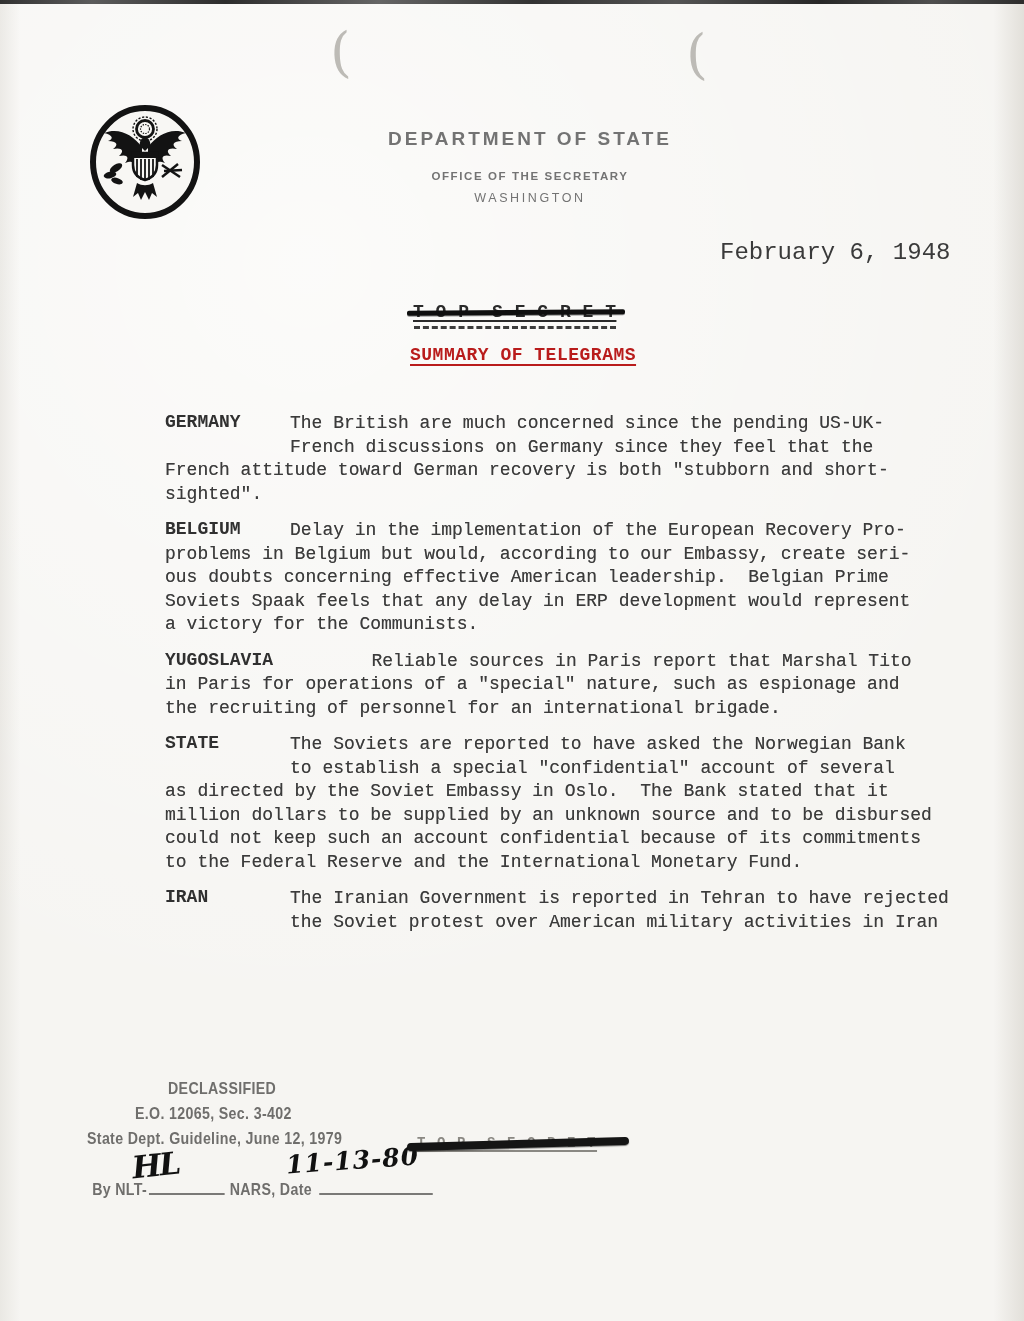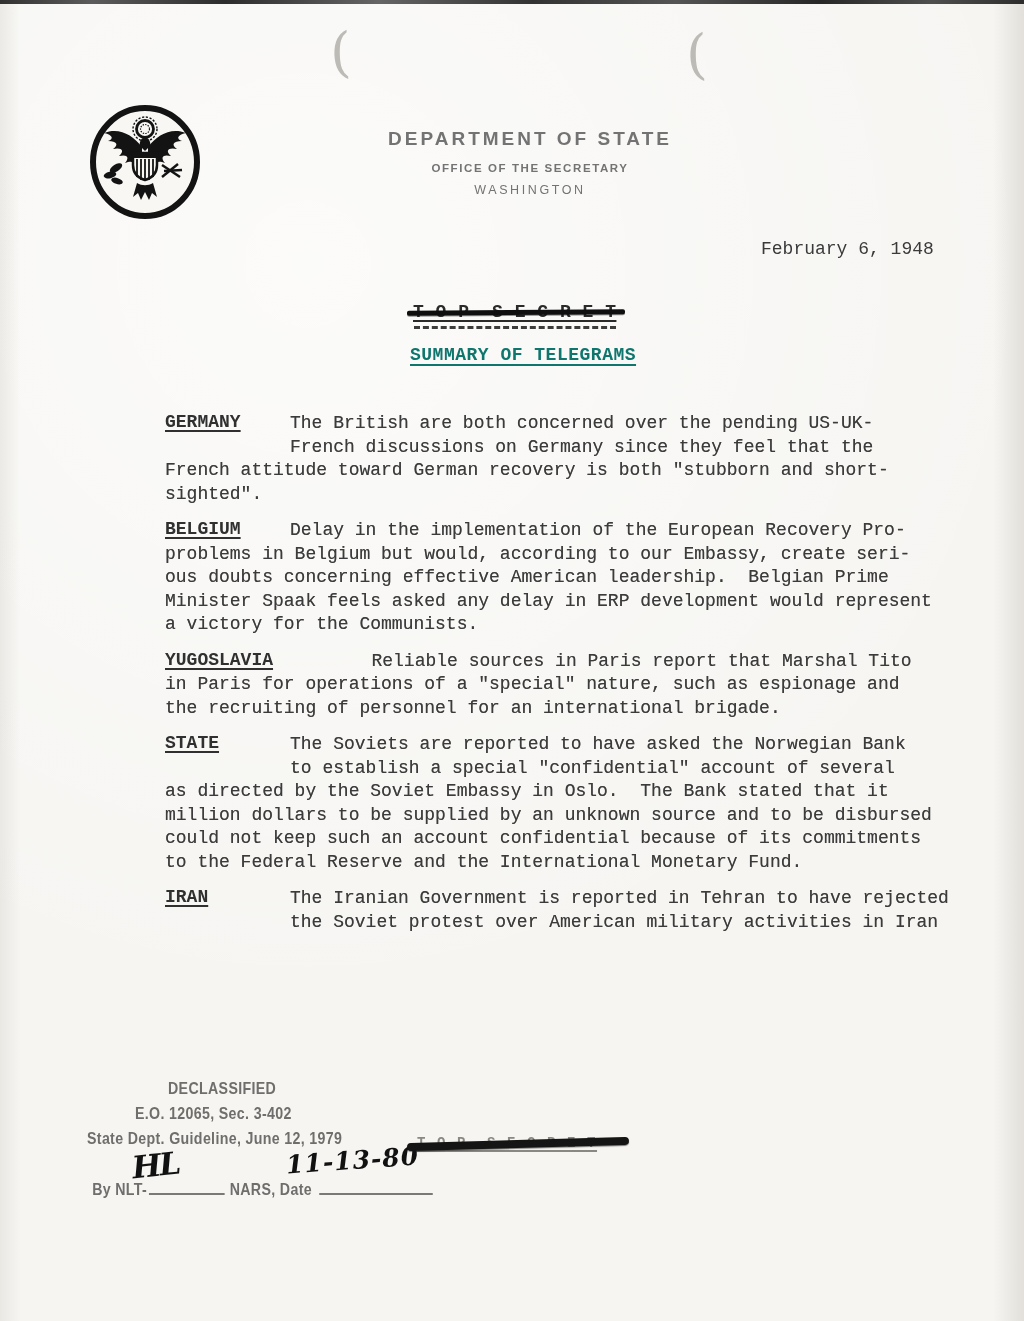--- a/index.html
+++ b/index.html
@@ -21,51 +21,51 @@
     position:absolute;color:#bdbbb6;font-family:"DejaVu Serif",serif;
     font-size:54px;font-weight:400;line-height:1;transform:rotate(-2deg);
   }
   .pm-left{left:330px;top:26px;}
   .pm-right{left:686px;top:28px;}
 
   .seal{position:absolute;left:88px;top:104px;width:114px;height:116px;}
 
   .letterhead{position:absolute;left:230px;top:128px;width:600px;text-align:center;color:#737373;}
   .lh-dept{font-size:19px;font-weight:700;letter-spacing:3px;}
-  .lh-office{font-size:11.5px;font-weight:700;letter-spacing:1.6px;margin-top:12px;}
+  .lh-office{font-size:11.5px;font-weight:700;letter-spacing:1.6px;margin-top:20px;}
   .lh-city{font-size:12.5px;font-weight:400;letter-spacing:2.6px;margin-top:9px;}
 
-  .date-line{position:absolute;left:761px;top:239px;font-family:"Liberation Mono",monospace;
-    font-size:18px;color:#3a3a3a;white-space:pre;}
+  .date-line{position:absolute;left:720px;top:239px;font-family:"Liberation Mono",monospace;
+    font-size:24px;color:#3a3a3a;white-space:pre;}
 
   
   .stamp-top{position:absolute;left:413px;top:302px;width:210px;height:30px;}
   .stamp-top .letters{
     font-family:"Liberation Mono",monospace;font-weight:700;font-size:18px;color:#2a2a2a;
     letter-spacing:.5px;white-space:pre;
     text-decoration:underline;text-decoration-thickness:2px;text-underline-offset:3px;
   }
   .stamp-top .dashes{position:absolute;left:1px;top:24px;width:202px;border-top:3px dashed #3c3c3c;}
   .stamp-top .strike{
     position:absolute;left:-6px;top:8px;width:218px;height:5px;background:#0f0f0f;
     border-radius:2px;transform:rotate(-0.4deg);box-shadow:0 1px 0 rgba(15,15,15,.45);
   }
 
   .doc-title{
     position:absolute;left:410px;top:345px;font-family:"Liberation Mono",monospace;
-    font-weight:700;font-size:18px;letter-spacing:.5px;color:#0f766e;white-space:pre;
+    font-weight:700;font-size:18px;letter-spacing:.5px;color:#b91c1c;white-space:pre;
     text-decoration:underline;text-decoration-thickness:2px;text-underline-offset:4px;
   }
 
   .sections{position:absolute;left:165px;top:412px;width:810px;}
   .section{position:relative;margin-bottom:13px;}
   .sec-label{
     position:absolute;left:0;top:0;font-family:"Liberation Mono",monospace;
     font-size:18px;font-weight:700;color:#303030;
-    text-decoration:underline;text-decoration-thickness:2px;text-underline-offset:3px;
+    text-decoration-thickness:2px;text-underline-offset:3px;
   }
   .line{
     font-family:"Liberation Mono",monospace;font-size:18px;line-height:23.5px;
     color:#3b3b3b;white-space:pre;text-shadow:0 0 .5px rgba(40,40,40,.55);
   }
   .line.hang{padding-left:125px;}
   .section:nth-of-type(3) .line.hang{padding-left:143px;text-align:center;}
 
   
   .declass{position:absolute;left:0;top:0;width:1024px;height:0;}
@@ -155,32 +155,32 @@
   <span class="dashes"></span>
   <span class="strike"></span>
 </div>
 
 <div class="doc-title">SUMMARY OF TELEGRAMS</div>
 
 <div class="sections">
 
   <div class="section">
     <span class="sec-label">GERMANY</span>
-    <div class="line hang">The British are both concerned over the pending US-UK-</div>
+    <div class="line hang">The British are much concerned since the pending US-UK-</div>
     <div class="line hang">French discussions on Germany since they feel that the</div>
     <div class="line">French attitude toward German recovery is both "stubborn and short-</div>
     <div class="line">sighted".</div>
   </div>
 
   <div class="section">
     <span class="sec-label">BELGIUM</span>
     <div class="line hang">Delay in the implementation of the European Recovery Pro-</div>
     <div class="line">problems in Belgium but would, according to our Embassy, create seri-</div>
     <div class="line">ous doubts concerning effective American leadership.  Belgian Prime</div>
-    <div class="line">Minister Spaak feels asked any delay in ERP development would represent</div>
+    <div class="line">Soviets Spaak feels that any delay in ERP development would represent</div>
     <div class="line">a victory for the Communists.</div>
   </div>
 
   <div class="section">
     <span class="sec-label">YUGOSLAVIA</span>
     <div class="line hang">Reliable sources in Paris report that Marshal Tito</div>
     <div class="line">in Paris for operations of a "special" nature, such as espionage and</div>
     <div class="line">the recruiting of personnel for an international brigade.</div>
   </div>
 

